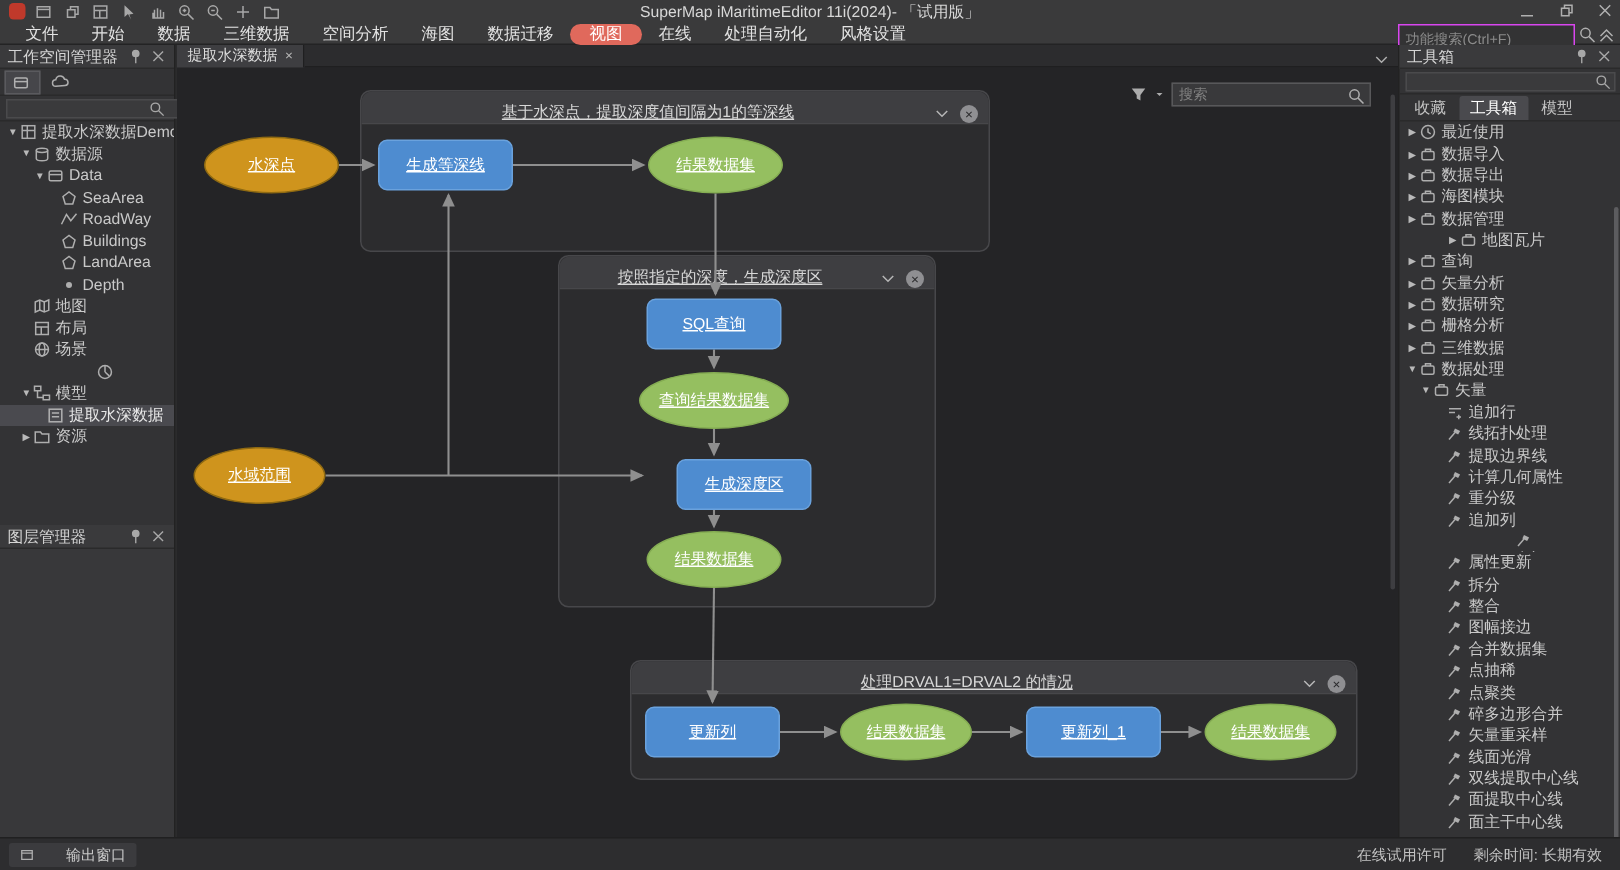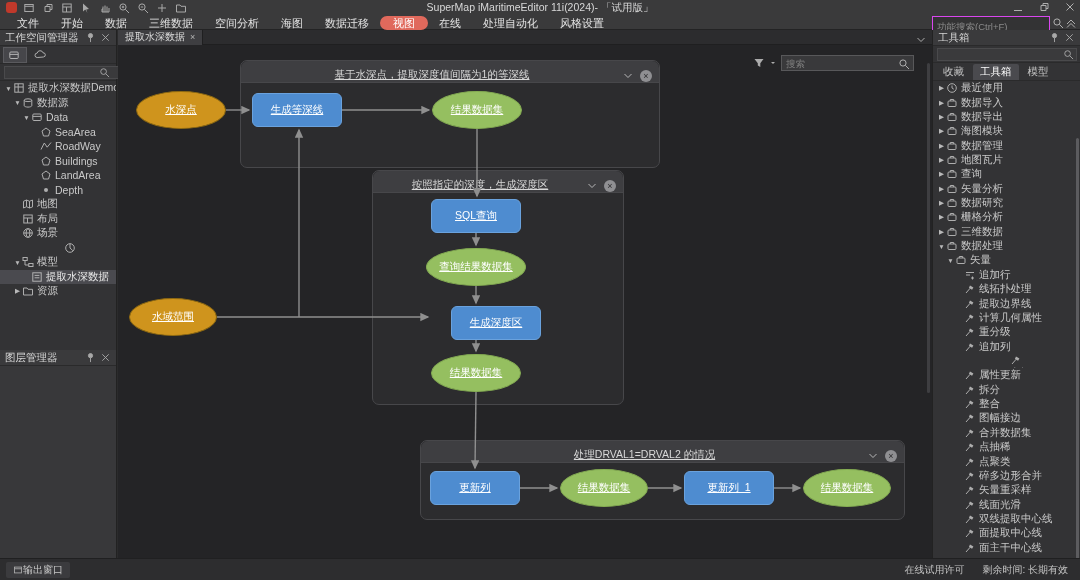--- a/index.html
+++ b/index.html
@@ -61,21 +61,21 @@
   .node{position:absolute;display:flex;align-items:center;justify-content:center;color:#fff;font-size:10.5px;text-decoration:underline;white-space:nowrap}
   .node-tool{border-radius:6px}
   .node-data,.node-result{border-radius:50%}
   #canvas-tools{position:absolute;right:18px;top:10px;display:flex;align-items:center;gap:4px}
   #canvas-search{width:133px;height:16px;background:#39393b;border:1px solid #58585a;color:#bbb;font-size:9.5px;padding:0 18px 0 4px}
   #canvas-search::placeholder{color:#808080}
   #cs-icon{position:absolute;right:4px;top:3px}
   #cv-scroll{position:absolute;right:2px;top:18px;width:3px;height:330px;background:#3e3e41;border-radius:2px}
   
   #statusbar{position:absolute;left:0;top:558px;width:1080px;height:22px;background:#2d2d2f;border-top:1px solid #202021;display:flex;align-items:center;padding:0 6px}
-  #output-btn{display:flex;align-items:center;gap:0;background:#3b3b3e;height:16px;padding:0 7px;color:#c9c9c9;font-size:10px;border-radius:2px}
+  #output-btn{display:flex;align-items:center;gap:21px;background:#3b3b3e;height:16px;padding:0 7px;color:#c9c9c9;font-size:10px;border-radius:2px}
   #status-right{margin-left:auto;display:flex;gap:18px;color:#c3c3c3;font-size:10px;padding-right:6px}
 </style>
 </head>
 <body>
 
 <div id="header">
   <div id="titlebar">
     <span id="app-logo"></span>
     <span id="qat">
         <span class="qicon">
@@ -586,21 +586,21 @@
       <div class="tree-row" style="height: 14.36px; padding-left: 4px;">
         <span class="expander">▶</span>
         <span class="ticon">
           <svg viewBox="0 0 12 12" width="100%" height="100%" fill="none" stroke="#c4c4c4" stroke-width="1">
             <rect x="2" y="4" width="8" height="5.5" rx="1"></rect>
             <path d="M4.3 4V2.5h3.4V4"></path>
           </svg>
         </span>
         <span>数据管理</span>
       </div>
-      <div class="tree-row" style="height: 14.36px; padding-left: 4px;">
+      <div class="tree-row" style="height: 14.36px; padding-left: 4px; margin-left: 27px;">
         <span class="expander">▶</span>
         <span class="ticon">
           <svg viewBox="0 0 12 12" width="100%" height="100%" fill="none" stroke="#c4c4c4" stroke-width="1">
             <rect x="2" y="4" width="8" height="5.5" rx="1"></rect>
             <path d="M4.3 4V2.5h3.4V4"></path>
           </svg>
         </span>
         <span>地图瓦片</span>
       </div>
       <div class="tree-row" style="height: 14.36px; padding-left: 4px;">

